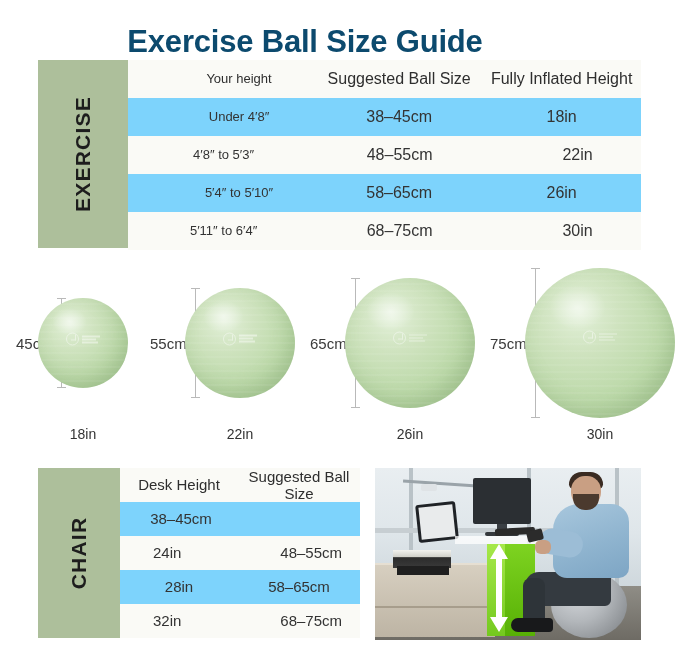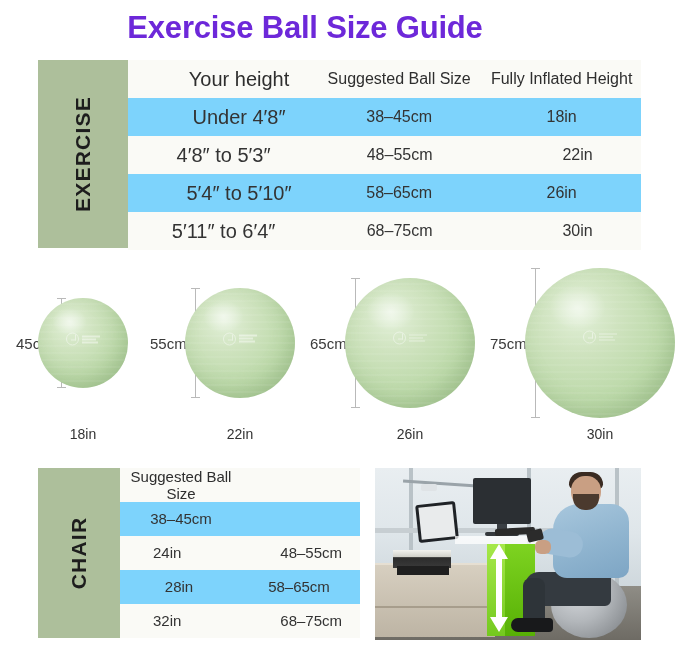--- a/index.html
+++ b/index.html
@@ -12,28 +12,28 @@
     height: 648px;
     position: relative;
     font-family: "Liberation Sans", sans-serif;
     color: #2b2b2b;
     overflow: hidden;
   }
 
   
   .page-title {
     position: absolute;
-    top: 8px;
+    top: 22px;
     left: 0;
     width: 610px;
     text-align: center;
     font-size: 31px;
     font-weight: bold;
     letter-spacing: -0.2px;
-    color: #6d28d9;
+    color: #0c4a6e;
     line-height: 40px;
   }
 
   
   .table-block {
     position: absolute;
   }
   .side-tab {
     position: absolute;
     background: #adbf9b;
@@ -77,21 +77,21 @@
   }
 
   
   #exercise-block { left: 38px; top: 60px; }
   #exercise-block .side-tab {
     left: 0; top: 0; width: 90px; height: 188px;
   }
   #exercise-block .side-tab-label { font-size: 21px; }
   #exercise-block .grid { left: 90px; top: 0; width: 513px; }
   #exercise-block .grid-row { height: 38px; }
-  #exercise-block .cell-0 { width: 165px; font-size: 20px; margin-left: 34px; }
+  #exercise-block .cell-0 { width: 165px; font-size: 13px; margin-left: 34px; }
   #exercise-block .cell-1 { width: 178px; font-size: 16px; }
   #exercise-block .cell-2 { width: 170px; font-size: 16px; }
 
   
   #chair-block { left: 38px; top: 468px; }
   #chair-block .side-tab {
     left: 0; top: 0; width: 82px; height: 170px;
   }
   #chair-block .side-tab-label { font-size: 21px; }
   #chair-block .grid { left: 82px; top: 0; width: 240px; }
@@ -469,20 +469,21 @@
 
 <div class="table-block" id="chair-block">
 
   <div class="side-tab">
     <span class="side-tab-label">CHAIR</span>
   </div>
 
   <div class="grid">
 
     <div class="grid-row head">
+      <div class="cell head cell-0">Desk Height</div>
       <div class="cell head cell-1">Suggested Ball Size</div>
     </div>
 
     <div class="grid-row odd">
       <div class="cell cell-1">38–45cm</div>
     </div>
 
     <div class="grid-row even">
       <div class="cell cell-0">24in</div>
       <div class="cell cell-1">48–55cm</div>

